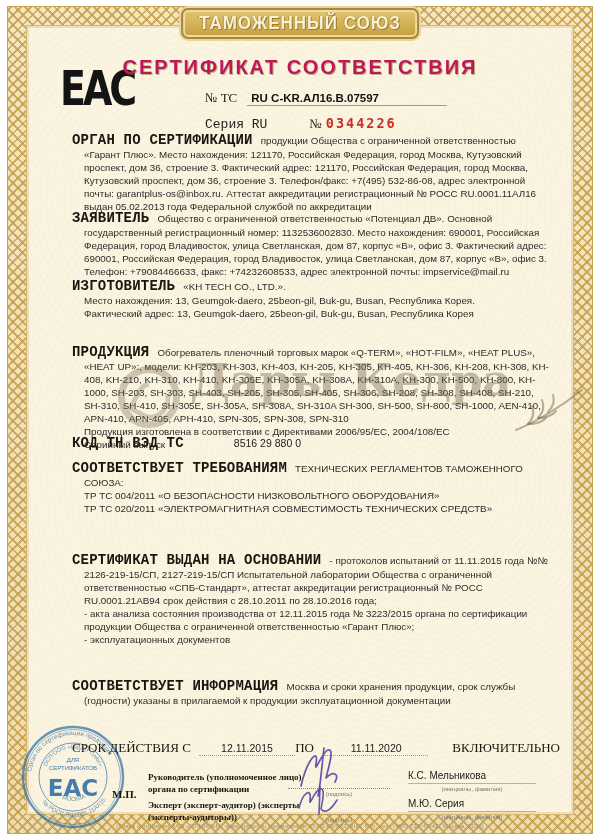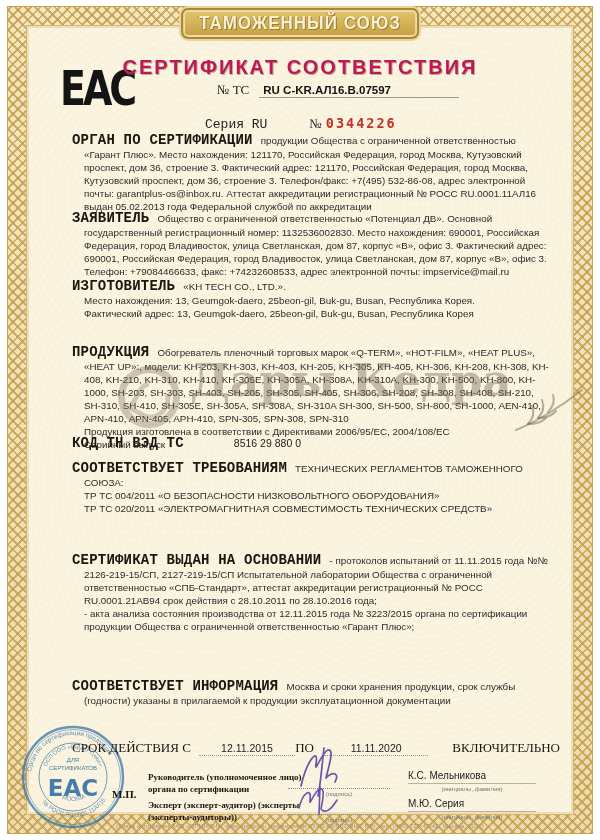--- a/index.html
+++ b/index.html
@@ -28,21 +28,21 @@
     color:#f8f0d4; transform:scaleY(1.12); text-shadow:1px 1px 0 #9c7c29, -1px 0 0 #b6953f; }
 
   .title { position:absolute; top:56px; left:0; width:100%; text-align:center; z-index:2;
     font-family:Liberation Sans, sans-serif; font-weight:bold; font-size:20px;
     letter-spacing:2px; color:#be185d; text-shadow:1px 1px 0 rgba(138,103,38,.5); }
 
   .eac-mark { position:absolute; left:60px; top:64px; z-index:2; color:#141414;
     font-family:"DejaVu Sans",sans-serif; font-weight:900; font-size:38px; line-height:1;
     letter-spacing:-3px; transform:scaleY(1.28); transform-origin:top left; }
 
-  .certno { position:absolute; top:80px; left:205px; z-index:2;margin-left:12px; }
+  .certno { position:absolute; top:88px; left:205px; z-index:2; }
   .certno .lbl { font-family:"Liberation Serif",serif; font-size:13px; color:#1d1d1d; margin-right:10px; }
   .certno .val { display:inline-block; font-weight:bold; font-size:11.5px; color:#111;
     border-bottom:1px solid #9a9a9a; min-width:200px; padding:0 4px 1px; }
   .series { position:absolute; top:114px; left:205px; z-index:2; }
   .series .lbl { font-family:Liberation Mono, monospace; font-size:13px; color:#1d1d1d; margin-right:42px; }
   .series .nosign { font-family:"Liberation Serif",serif; font-size:13px; color:#1d1d1d; margin-right:4px; }
   .series .red { font-family:"DejaVu Sans Mono",monospace; font-weight:bold; font-size:13.5px;
     letter-spacing:2px; color:#c53229; }
 
   .sec { position:absolute; left:72px; right:50px; z-index:2; font-size:9.8px; line-height:1.32; color:#2b2b2b; }
@@ -138,20 +138,21 @@
 
   <div class="sec" style="top:459px">
     <div class="para"><span class="h">СООТВЕТСТВУЕТ ТРЕБОВАНИЯМ</span><span class="caps">ТЕХНИЧЕСКИХ РЕГЛАМЕНТОВ ТАМОЖЕННОГО СОЮЗА:</span></div>
     <div class="line">ТР ТС 004/2011 «О БЕЗОПАСНОСТИ НИЗКОВОЛЬТНОГО ОБОРУДОВАНИЯ»</div>
     <div class="line">ТР ТС 020/2011 «ЭЛЕКТРОМАГНИТНАЯ СОВМЕСТИМОСТЬ ТЕХНИЧЕСКИХ СРЕДСТВ»</div>
   </div>
 
   <div class="sec" style="top:551px">
     <div class="para"><span class="h">СЕРТИФИКАТ ВЫДАН НА ОСНОВАНИИ</span><span>- протоколов испытаний от 11.11.2015 года №№ 2126-219-15/СП, 2127-219-15/СП Испытательной лаборатории Общества с ограниченной ответственностью «СПБ-Стандарт», аттестат аккредитации регистрационный № РОСС RU.0001.21АВ94 срок действия с 28.10.2011 по 28.10.2016 года;</span></div>
     <div class="line">- акта анализа состояния производства от 12.11.2015 года № 3223/2015 органа по сертификации продукции Общества с ограниченной ответственностью «Гарант Плюс»;</div>
+    <div class="line">- эксплуатационных документов</div>
   </div>
 
   <div class="sec" style="top:677px">
     <div class="para"><span class="h">СООТВЕТСТВУЕТ ИНФОРМАЦИЯ</span><span>Москва и сроки хранения продукции, срок службы (годности) указаны в прилагаемой к продукции эксплуатационной документации</span></div>
   </div>
 
   <div class="validity">
     <span class="h2">СРОК ДЕЙСТВИЯ С</span>
     <span class="dateline d1">12.11.2015</span>
     <span class="h2">ПО</span>

